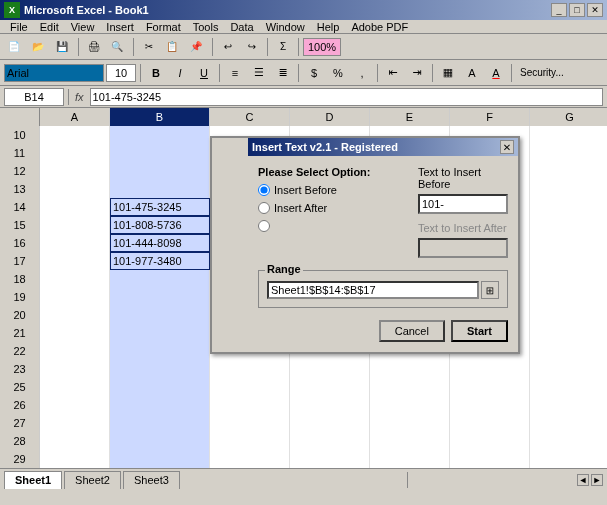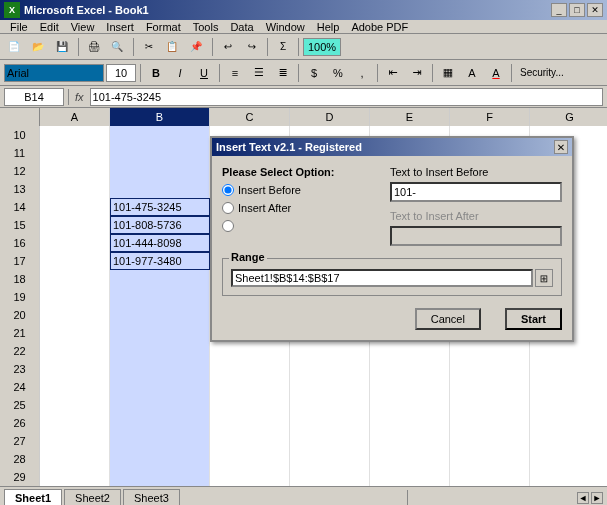--- a/index.html
+++ b/index.html
@@ -88,21 +88,21 @@
     .toolbar-sep {
       width: 1px;
       height: 18px;
       background: #888;
       margin: 0 2px;
     }
     .toolbar-zoom {
       width: 38px;
       height: 18px;
       border: 1px solid #888;
-      background: #5eead4;
+      background: #f9a8d4;
       font-size: 11px;
       text-align: center;
     }
 
     
     .formula-bar {
       background: #d4d0c8;
       height: 22px;
       display: flex;
       align-items: center;
@@ -247,25 +247,26 @@
     
     .dialog-overlay {
       position: absolute;
       top: 0; left: 0; right: 0; bottom: 0;
       pointer-events: none;
     }
     .dialog {
       position: absolute;
       top: 28px;
       left: 210px;
-      width: 364px;
+      width: 310px;
       background: #d4d0c8;
       border: 2px solid #888;
       box-shadow: 2px 2px 4px rgba(0,0,0,0.4);
       pointer-events: all;
+      padding-left: 36px;
     }
     .dialog-title-bar {
       background: linear-gradient(to right, #0a246a, #a6b8d8);
       color: white;
       height: 18px;
       display: flex;
       align-items: center;
       justify-content: space-between;
       padding: 0 4px;
     }
@@ -286,21 +287,21 @@
       color: black;
     }
     .dialog-body {
       padding: 10px;
       display: flex;
       flex-direction: column;
       gap: 8px;
     }
     .dialog-row {
       display: flex;
-      gap: 18px;
+      gap: 10px;
     }
     .dialog-left {
       width: 150px;
     }
     .dialog-right {
       flex: 1;
     }
     .dialog-section-label {
       font-size: 11px;
       font-weight: bold;
@@ -389,21 +390,20 @@
       background: #d4d0c8;
       border: 2px outset #888;
       font-size: 11px;
       cursor: pointer;
       min-width: 54px;
       text-align: center;
     }
     .dialog-btn.default {
       font-weight: bold;
       border: 2px outset #444;
-      margin-left: 18px;
     }
 
     
     .excel-icon {
       width: 16px;
       height: 16px;
       background: #1a7c1a;
       color: white;
       font-size: 9px;
       font-weight: bold;
@@ -674,30 +674,20 @@
           <div class="grid-cell col-a"></div>
           <div class="grid-cell col-b" style="background: rgb(204, 217, 255);"></div>
           <div class="grid-cell col-c"></div>
           <div class="grid-cell col-d"></div>
           <div class="grid-cell col-e"></div>
           <div class="grid-cell col-f"></div>
           <div class="grid-cell col-g"></div>
         </div>
         <div class="grid-row">
           <div class="row-num">23</div>
-          <div class="grid-cell col-a"></div>
-          <div class="grid-cell col-b" style="background: rgb(204, 217, 255);"></div>
-          <div class="grid-cell col-c"></div>
-          <div class="grid-cell col-d"></div>
-          <div class="grid-cell col-e"></div>
-          <div class="grid-cell col-f"></div>
-          <div class="grid-cell col-g"></div>
-        </div>
-        <div class="grid-row">
-          <div class="row-num">24</div>
           <div class="grid-cell col-a"></div>
           <div class="grid-cell col-b" style="background: rgb(204, 217, 255);"></div>
           <div class="grid-cell col-c"></div>
           <div class="grid-cell col-d"></div>
           <div class="grid-cell col-e"></div>
           <div class="grid-cell col-f"></div>
           <div class="grid-cell col-g"></div>
         </div>
         <div class="grid-row">
           <div class="row-num">25</div>

